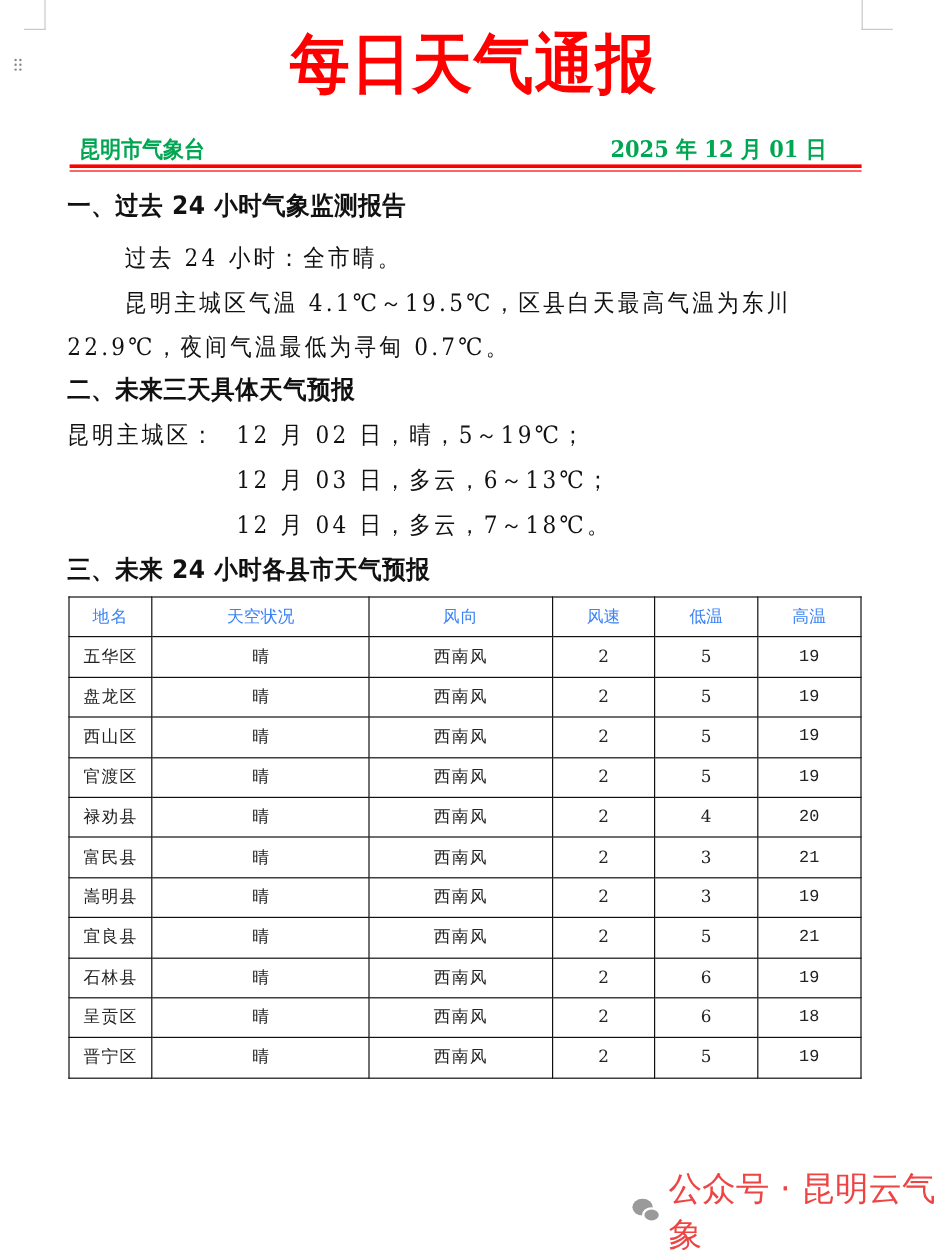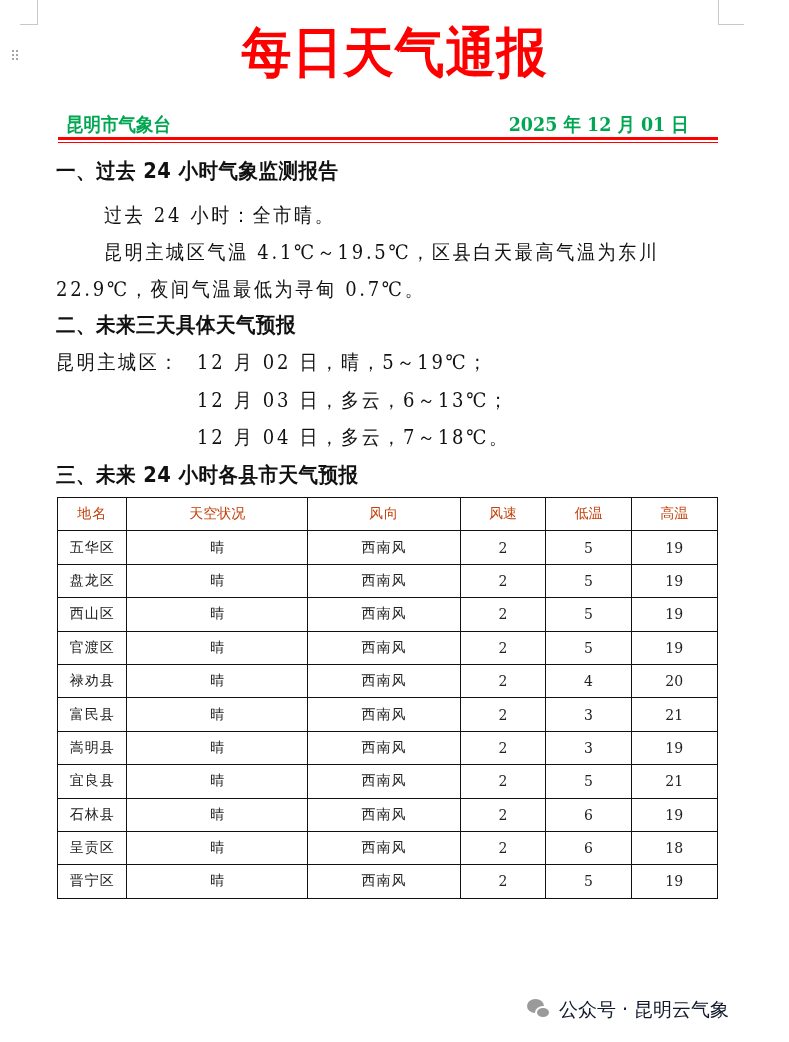--- a/index.html
+++ b/index.html
@@ -23,29 +23,29 @@
   .date { position: absolute; right: 22px; top: 5px; font-size: 19px; font-weight: bold; color: #00a651; font-family: "DejaVu Serif", serif; transform: scaleX(0.92); transform-origin: right; }
   .red-rule { position: absolute; left: 58px; width: 660px; background: #ff0000; }
   .rule-1 { top: 137px; height: 3px; }
   .rule-2 { top: 142px; height: 1px; }
 
   .h1 { position: absolute; left: 56px; font-size: 21px; font-weight: bold; font-family: "DejaVu Sans", sans-serif; color: #111; letter-spacing: 0.5px; transform: scaleX(0.93); transform-origin: left; }
   .para { position: absolute; font-size: 20px; font-family: "DejaVu Serif", serif; color: #111; letter-spacing: 3px; transform: scaleX(0.9); transform-origin: left; white-space: nowrap; }
 
   table.forecast { position: absolute; left: 57px; top: 497px; width: 661px; border-collapse: collapse; font-family: "DejaVu Serif", serif; font-size: 14px; color: #222; }
   table.forecast th, table.forecast td { border: 1px solid #111; height: 33.4px; text-align: center; font-weight: normal; padding: 0; }
-  table.forecast th { color: #c2410c; }
+  table.forecast th { color: #3b82f6; }
   .c0 { width: 69px; letter-spacing: 1px; }
   .c1 { width: 180px; }
   .c2 { width: 152px; letter-spacing: 1px; }
   .c3 { width: 85px; }
   .c4 { width: 85px; }
-  .c5 { width: 86px; }
+  .c5 { width: 86px; font-family: Liberation Mono, monospace; }
 
-  .watermark { position: absolute; left: 527px; top: 994px; height: 32px; display: flex; align-items: center; color: #0f172a; font-family: "DejaVu Sans", sans-serif; font-size: 19px; }
+  .watermark { position: absolute; left: 527px; top: 994px; height: 32px; display: flex; align-items: center; color: #ef4444; font-family: "DejaVu Sans", sans-serif; font-size: 28px; }
   .wm-icon { width: 26px; height: 22px; position: relative; margin-right: 6px; }
   .wm-icon .b1 { position: absolute; left: 0; top: 0; width: 17px; height: 14px; background: #9a9a9a; border-radius: 50%; }
   .wm-icon .b2 { position: absolute; left: 8px; top: 7px; width: 16px; height: 13px; background: #9a9a9a; border-radius: 50%; border: 2px solid #fff; }
 </style>
 </head>
 <body>
 
 <div class="corner corner-tl"></div>
 <div class="corner corner-tr"></div>
 

